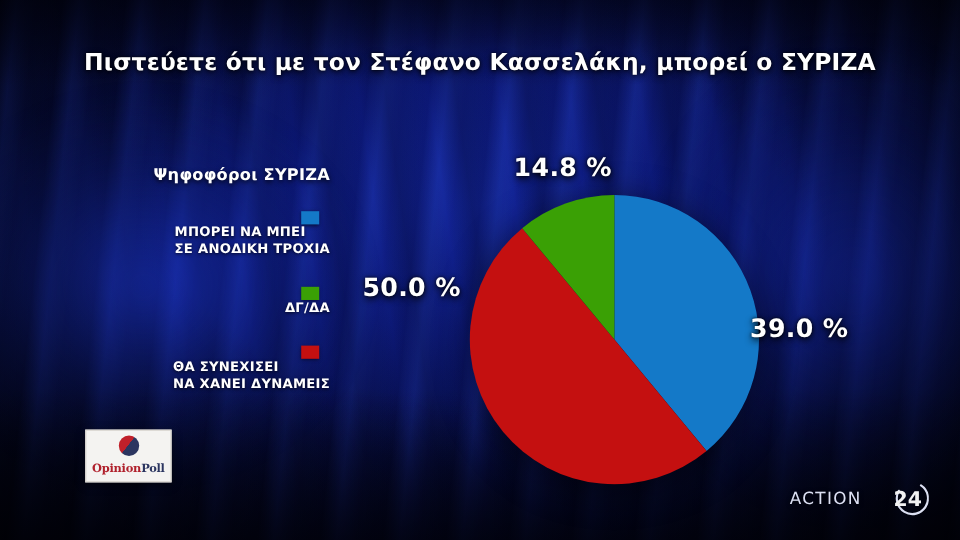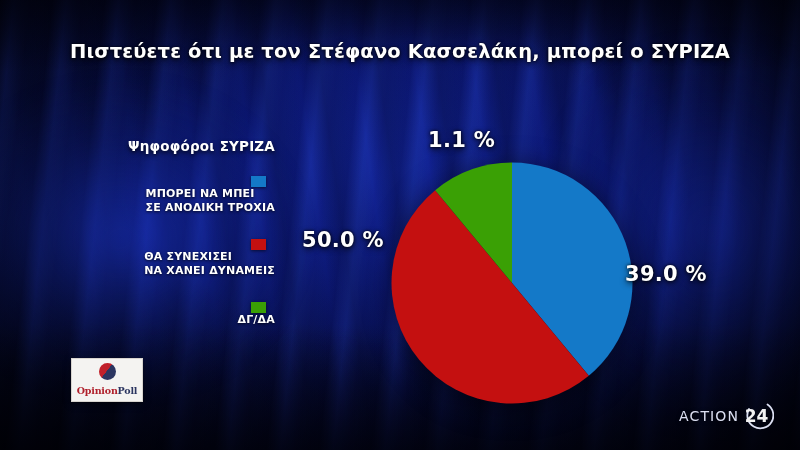--- a/index.html
+++ b/index.html
@@ -207,20 +207,21 @@
 
   
   .a24 {
     position: absolute;
     right: 26px;
     bottom: 18px;
     display: flex;
     align-items: center;
     z-index: 7;
     opacity: 0.95;
+    gap: 21px;
   }
   .a24-word {
     color: #e8ecff;
     font-size: 14px;
     font-weight: normal;
     letter-spacing: 1.1px;
     text-shadow: 0 1px 4px rgba(0,0,0,0.7);
   }
   .a24-mark {
     position: relative;
@@ -249,42 +250,42 @@
   <div class="legend">
     <div class="legend-title">Ψηφοφόροι ΣΥΡΙΖΑ</div>
 
     <div class="legend-row">
       <span class="legend-swatch" style="background:#1479c8"></span>
       <span class="legend-label">ΜΠΟΡΕΙ ΝΑ ΜΠΕΙ
 ΣΕ ΑΝΟΔΙΚΗ ΤΡΟΧΙΑ</span>
     </div>
 
     <div class="legend-row">
+      <span class="legend-swatch" style="background:#3aa005"></span>
+      <span class="legend-label">ΔΓ/ΔΑ</span>
+    </div>
+
+    <div class="legend-row">
       <span class="legend-swatch" style="background:#c41010"></span>
       <span class="legend-label">ΘΑ ΣΥΝΕΧΙΣΕΙ
 ΝΑ ΧΑΝΕΙ ΔΥΝΑΜΕΙΣ</span>
-    </div>
-
-    <div class="legend-row">
-      <span class="legend-swatch" style="background:#3aa005"></span>
-      <span class="legend-label">ΔΓ/ΔΑ</span>
     </div>
   </div>
 
   <div class="pie-wrap">
     <svg class="pie" viewBox="0 0 242 242">
       <g id="pie-slices">
           <path d="M 121 121 L 121.00000000000001 0.5 A 120.5 120.5 0 0 1 197.80959076471714 213.8468457544826 Z" fill="#1479c8"></path>
           <path d="M 121 121 L 197.80959076471714 213.8468457544826 A 120.5 120.5 0 1 1 44.190409235282914 28.153154245517385 Z" fill="#c41010"></path>
           <path d="M 121 121 L 44.190409235282914 28.153154245517385 A 120.5 120.5 0 0 1 120.99999999999997 0.5 Z" fill="#3aa005"></path>
         </g>
     </svg>
   </div>
 
-  <div class="pct pct-green">1.1 %</div>
+  <div class="pct pct-green">14.8 %</div>
   <div class="pct pct-red">50.0 %</div>
   <div class="pct pct-blue">39.0 %</div>
 
   <div class="oplogo">
     <div class="oplogo-dot"></div>
     <div class="oplogo-text">
       <span class="op-op">Opinion</span><span class="op-poll">Poll</span>
     </div>
   </div>
 

